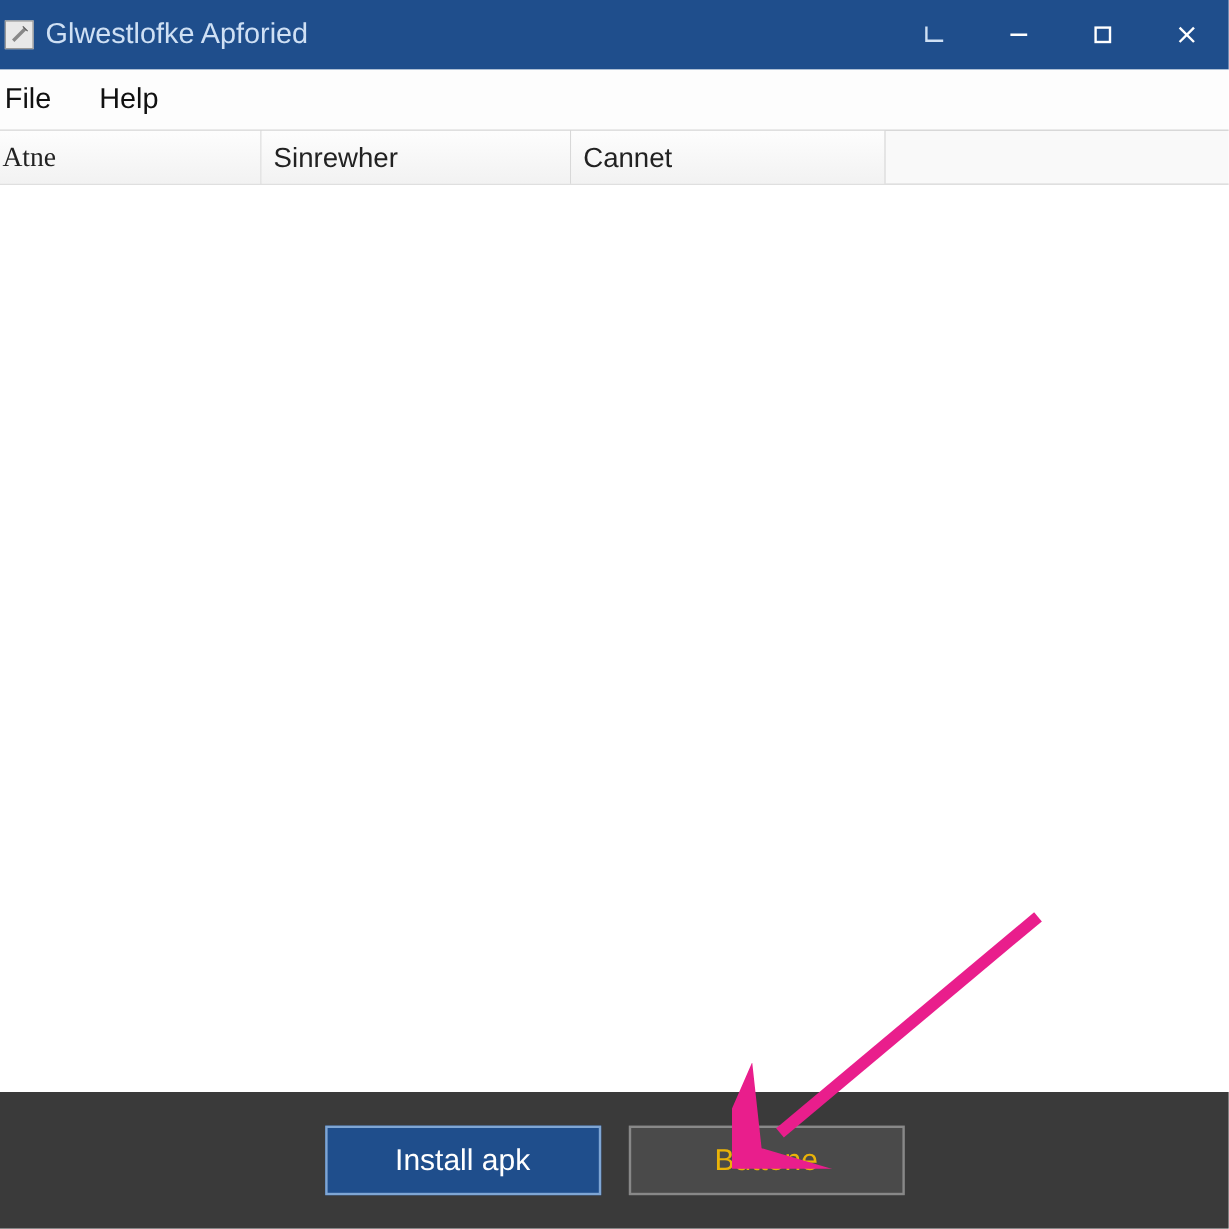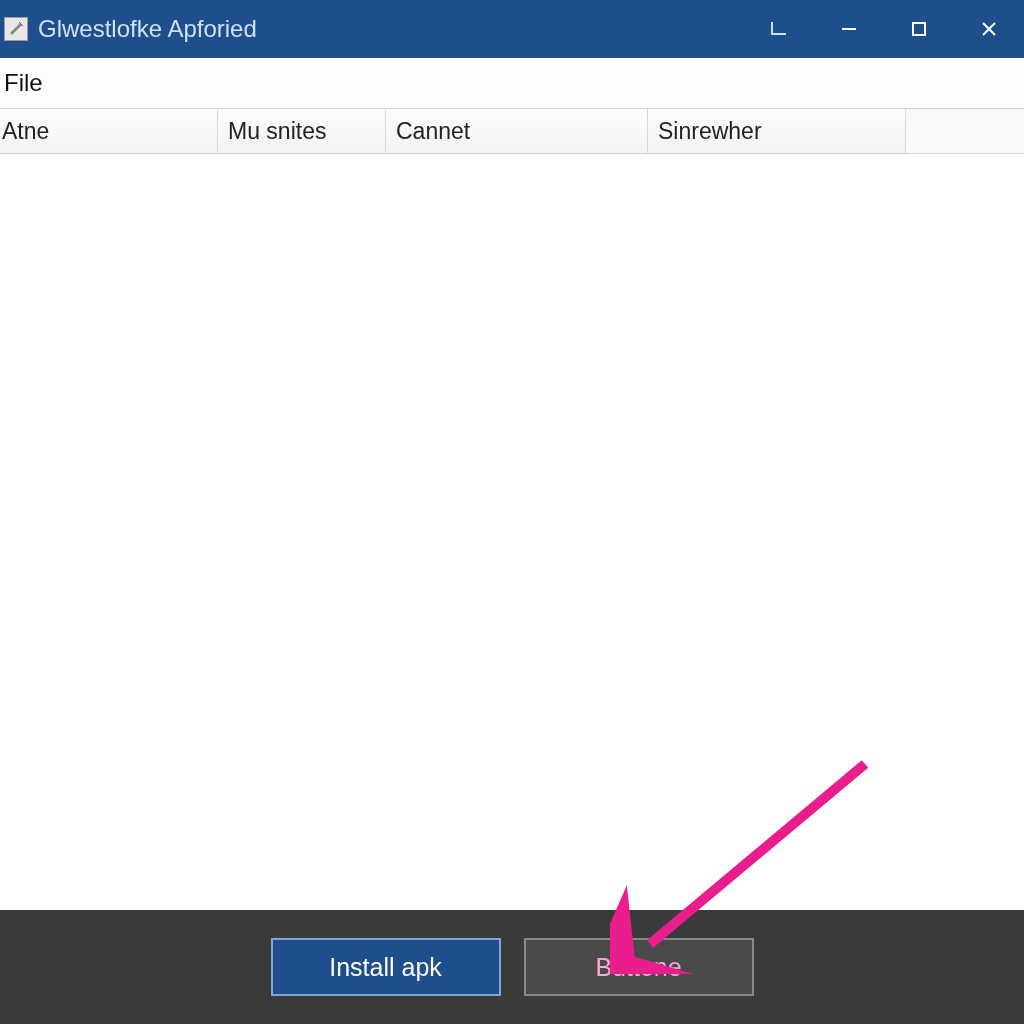--- a/index.html
+++ b/index.html
@@ -112,21 +112,21 @@
     .col-header {
       display: flex;
       align-items: center;
       padding: 0 10px;
       border-right: 1px solid #d8d8d8;
       background: linear-gradient(#fdfdfd, #f2f2f2);
     }
     .col-header:first-child {
       padding-left: 2px;
     }
-    .col1 { width: 218px; }
+    .col1 { width: 218px; font-family: Liberation Serif, serif; }
     .col2 { width: 168px; }
     .col3 { width: 262px; }
     .col4 { width: 258px; }
     .col5 { flex: 1; border-right: none; }
     
     .main-area {
       flex: 1;
       background: #ffffff;
       position: relative;
     }
@@ -155,21 +155,21 @@
       border: 2px solid #8a9db5;
       cursor: pointer;
     }
     .bottom-btn.primary {
       background: #1f4e8c;
       border-color: #7fa6d4;
     }
     .bottom-btn.secondary {
       background: #4a4a4a;
       border-color: #888;
-      color: #f9a8d4;
+      color: #eab308;
     }
   </style>
 </head>
 <body>
 
 <div class="window">
 
   <div class="titlebar">
     <div class="titlebar-icon">
       <svg viewBox="0 0 16 16">
@@ -199,27 +199,27 @@
         <svg width="20" height="20" viewBox="0 0 20 20">
             <line x1="4" y1="4" x2="16" y2="16"></line>
             <line x1="16" y1="4" x2="4" y2="16"></line>
           </svg>
       </div>
     </div>
   </div>
 
   <div class="menubar">
     <div class="menu-item">File</div>
+    <div class="menu-item">Help</div>
   </div>
 
   <div class="column-headers">
     <div class="col-header col1">Atne</div>
-    <div class="col-header col2">Mu snites</div>
+    <div class="col-header col4">Sinrewher</div>
     <div class="col-header col3">Cannet</div>
-    <div class="col-header col4">Sinrewher</div>
   </div>
 
   <div class="main-area">
     <svg class="arrow-annotation" style="left:610px; top:600px;" width="280" height="220" viewBox="0 0 280 220">
       <defs>
         <marker id="arrowhead" markerWidth="12" markerHeight="12" refX="2" refY="6" orient="auto">
           <path d="M0,0 L12,6 L0,12 L4,6 Z" fill="#e91e8c"></path>
         </marker>
       </defs>
       <line x1="255" y1="10" x2="40" y2="190" stroke="#e91e8c" stroke-width="10" marker-end="url(#arrowhead)"></line>

